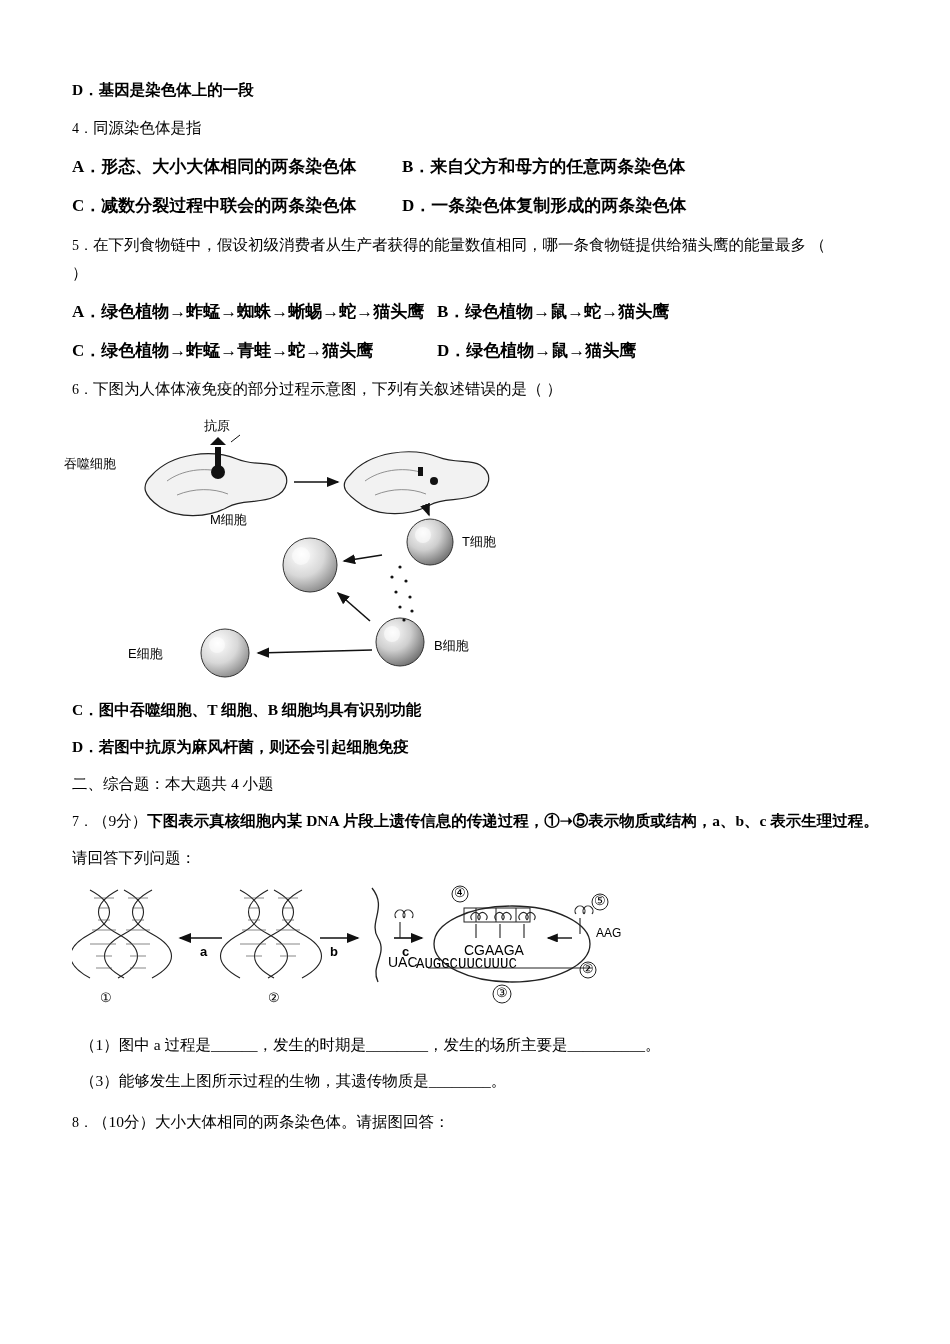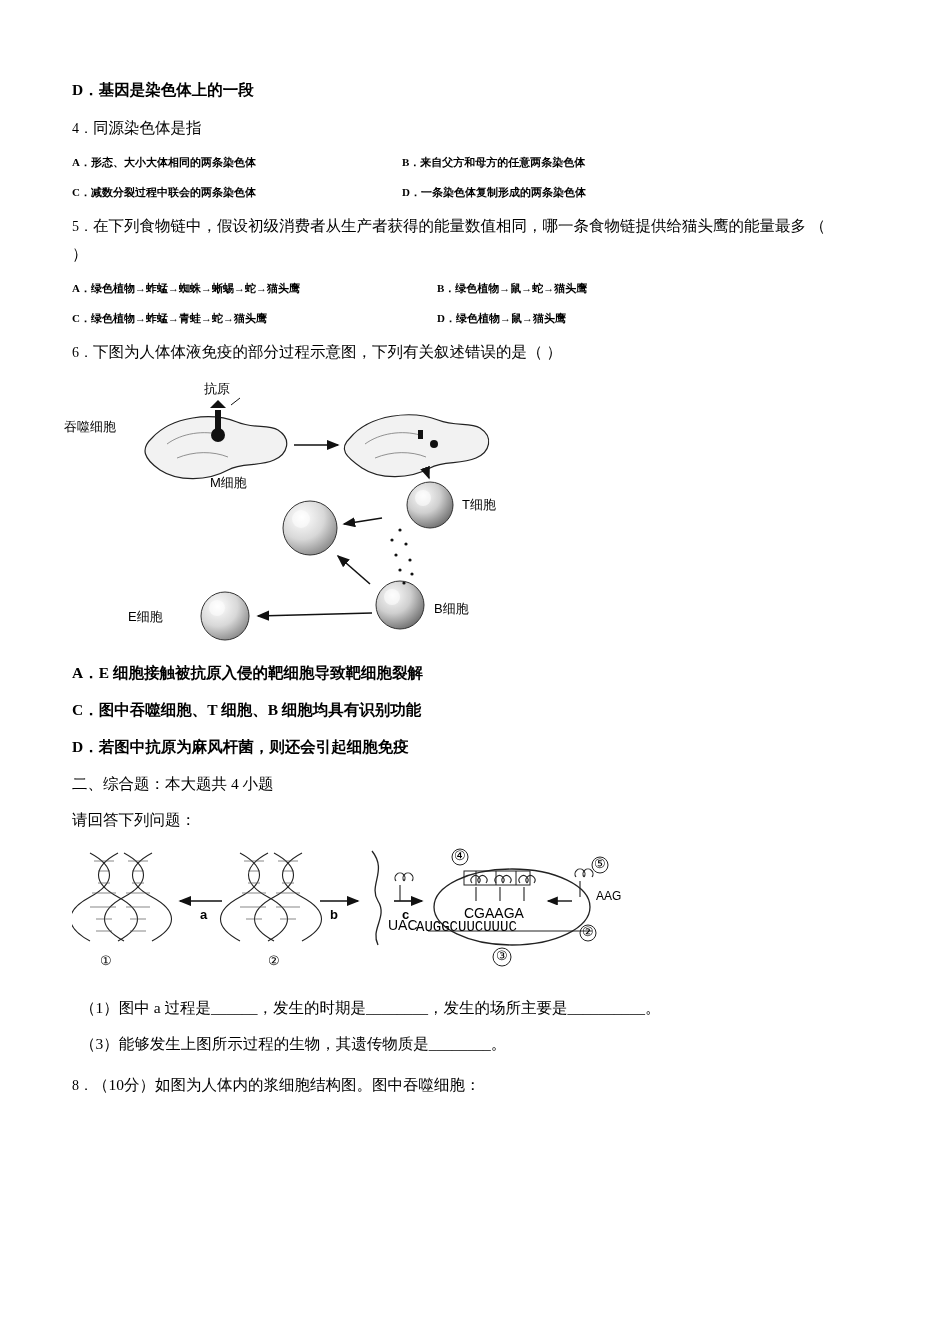--- a/index.html
+++ b/index.html
@@ -23,21 +23,21 @@
     padding: 78px 56px 40px 72px;
   }
   .q-line {
     font-size: 15.5px;
     line-height: 1.55;
     margin: 0 0 14px 0;
   }
   .bold { font-weight: bold; }
   .opt-row {
     display: flex;
-    font-size: 11px;
+    font-size: 17px;
     line-height: 1.55;
     margin: 0 0 13px 0;
   }
   .opt-row .opt {
     white-space: nowrap;
   }
   .opt-a { width: 330px; }
   .opt-c { width: 330px; }
   .small-num { font-size: 14px; }
 
@@ -184,26 +184,28 @@
     </svg>
 
     <span class="fig-label" style="left:-18px; top:40px;">吞噬细胞</span>
     <span class="fig-label" style="left:122px; top:2px;">抗原</span>
     <span class="fig-label" style="left:128px; top:96px;">M细胞</span>
     <span class="fig-label" style="left:380px; top:118px;">T细胞</span>
     <span class="fig-label" style="left:46px; top:230px;">E细胞</span>
     <span class="fig-label" style="left:352px; top:222px;">B细胞</span>
   </div>
 
-  <div class="ans-line">A．E 细胞接触被抗原入侵的靶细胞导致靶细胞裂解</div>
   <div class="ans-line">C．图中吞噬细胞、T 细胞、B 细胞均具有识别功能</div>
   <div class="ans-line">D．若图中抗原为麻风杆菌，则还会引起细胞免疫</div>
 
   <div class="sec-line">二、综合题：本大题共 4 小题</div>
 
+  <div class="sec-line">
+    <span class="small-num">7．</span><span>（9分）</span><span class="bold">下图表示真核细胞内某 DNA 片段上遗传信息的传递过程，①➝⑤表示物质或结构，a、b、c 表示生理过程。</span>
+  </div>
   <div class="sec-line">请回答下列问题：</div>
 
   <div class="fig2">
     <svg width="560" height="135" viewBox="0 0 560 135">
       <defs>
         <marker id="ah2" markerWidth="9" markerHeight="9" refX="7" refY="3.2" orient="auto">
           <path d="M0,0 L8,3.2 L0,6.4 z" fill="#111"></path>
         </marker>
       </defs>
 
@@ -296,16 +298,16 @@
     <span class="fig-label" style="left:316px; top:72px; font-size:14px;">UAC</span>
     <span class="fig-label" style="left:492px; top:44px; font-size:12px;margin-left:32px;">AAG</span>
     <span class="fig-label" style="left:392px; top:60px; font-size:14px;">CGAAGA</span>
     <span class="fig-label" style="left:344px; top:74px; font-size:14px;font-family:Liberation Mono, monospace;">AUGGCUUCUUUC</span>
   </div>
 
   <div class="sub-q">（1）图中 a 过程是______，发生的时期是________，发生的场所主要是__________。</div>
   <div class="sub-q">（3）能够发生上图所示过程的生物，其遗传物质是________。</div>
 
   <div class="sec-line" style="margin-top:16px;">
-    <span class="small-num">8．</span><span>（10分）</span><span>如图为人体内的浆细胞结构图。图中吞噬细胞：</span>
+    <span class="small-num">8．</span><span>（10分）</span><span>大小大体相同的两条染色体。请据图回答：</span>
   </div>
 
 </div>
 
 </body></html>

